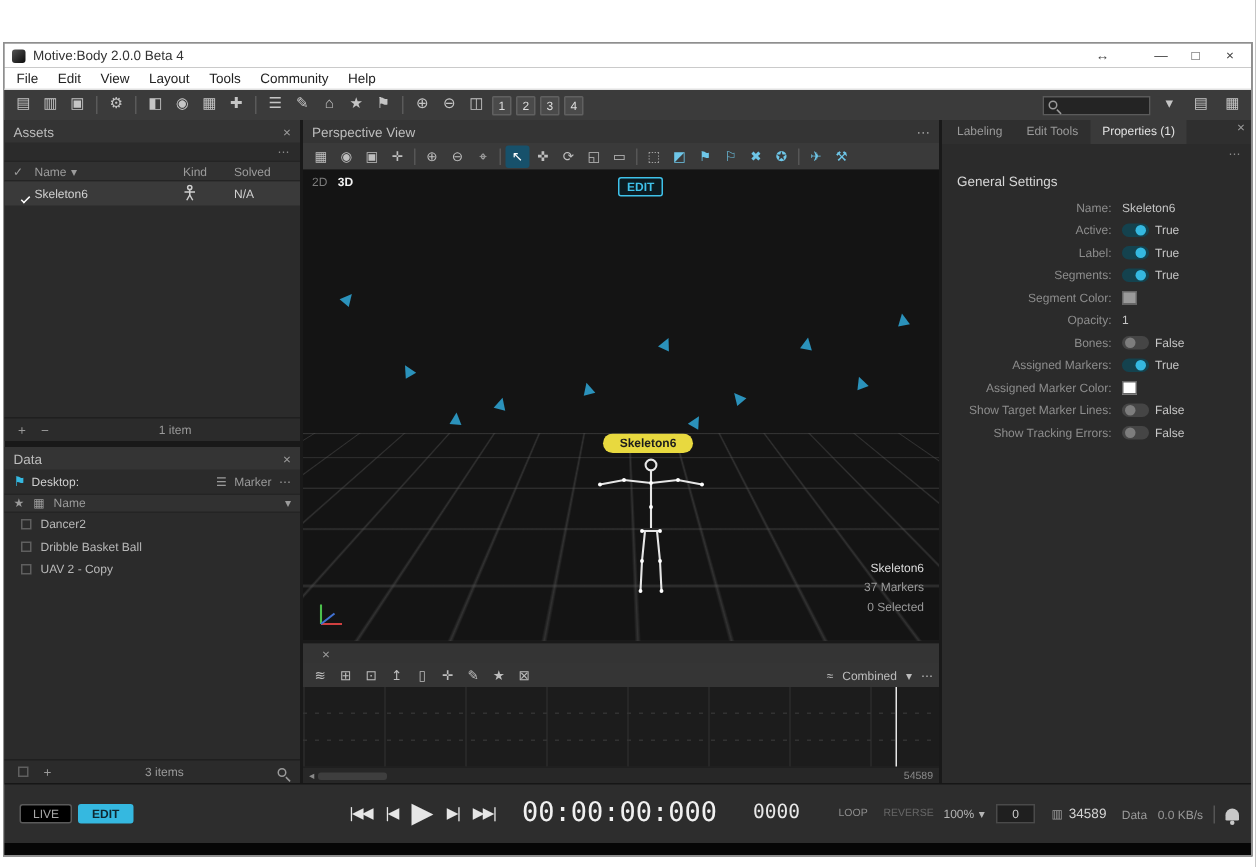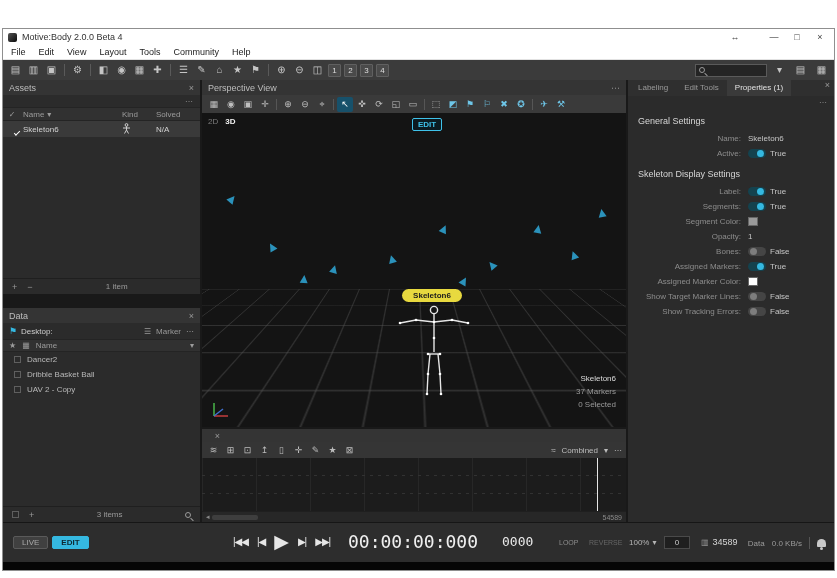--- a/index.html
+++ b/index.html
@@ -21,21 +21,21 @@
   .msep{width:1px;height:12px;background:#5a5a5a;margin:0 3px}
   .mpre{width:13px;height:13px;line-height:12px;text-align:center;font-size:8px;color:#ddd;background:#4a4a4a;border:1px solid #606060;margin:0 1px;border-radius:1px}
   .msearch{margin-left:auto;display:flex;align-items:center;gap:4px}
   .sbox{width:72px;height:13px;background:#242424;border:1px solid#5a5a5a;display:flex;align-items:center;gap:3px;padding:0 3px}
   .sbox input{flex:1;width:40px;background:transparent;border:0;outline:0;color:#ddd;font-size:8px}
   .mag{width:6px;height:6px;border:1px solid #9a9a9a;border-radius:50%;position:relative;flex:none}
   .mag::after{content:"";position:absolute;width:4px;height:1px;background:#9a9a9a;transform:rotate(45deg);left:4px;top:6px}
 
   
   .content{flex:1;display:flex;gap:2px;background:#191919;min-height:0}
-  .lcol{width:197px;display:flex;flex-direction:column;gap:14px;flex:none}
+  .lcol{width:197px;display:flex;flex-direction:column;gap:4px;flex:none}
   .ccol{flex:1;display:flex;flex-direction:column;gap:2px;min-width:0}
   .rcol{width:206px;background:#2b2b2b;display:flex;flex-direction:column;flex:none}
   .panel{background:#2b2b2b;display:flex;flex-direction:column;min-height:0}
   .ph{height:15px;background:#343434;display:flex;align-items:center;padding:0 6px;font-size:9px;color:#bdbdbd;flex:none}
   .ph-t{flex:1}
   .phx{color:#9a9a9a;width:12px;text-align:right;font-size:9px}
   .psub{height:12px;display:flex;align-items:center;justify-content:flex-end;padding:0 7px;color:#8a8a8a;font-size:8px;flex:none}
 
   
   .assets{height:214px;flex:none}
@@ -106,21 +106,21 @@
   .tgl .knob{position:absolute;top:1px;left:2px;width:7px;height:7px;border-radius:50%;background:#7d7d7d}
   .tgl.on{background:#14424e}
   .tgl.on .knob{left:9px;background:#35b8e0}
   .swatch{width:10px;height:9px;border:1px solid #666}
   .sw-gray{background:#9a9a9a}
   .sw-white{background:#fff}
 
   
   .transport{height:40px;background:#2d2d2d;border-top:1px solid #161616;position:relative;flex:none;color:#ccc}
   .tlive{position:absolute;left:10px;top:13px;display:flex;gap:4px}
-  .b-live{padding:1px 8px;font-size:8px;color:#a8a8a8;background:#404040;border:1px solid #5a5a5a;border-radius:2px}
+  .b-live{padding:1px 8px;font-size:8px;color:#a8a8a8;background:#000000;border:1px solid #5a5a5a;border-radius:2px}
   .b-edit{padding:1px 8px;font-size:8px;font-weight:bold;color:#0e2730;background:#35b8e0;border:1px solid #35b8e0;border-radius:2px}
   .tplay{position:absolute;left:230px;top:7px;display:flex;align-items:center;gap:9px;color:#e6e6e6}
   .pb{font-size:10px;letter-spacing:-1px}
   .pb.big{font-size:19px;letter-spacing:0}
   .ttime{position:absolute;left:345px;top:8px;font-family:"DejaVu Sans Mono",monospace;font-size:18px;color:#f0f0f0}
   .tsub{position:absolute;left:499px;top:11px;font-family:"DejaVu Sans Mono",monospace;font-size:13px;color:#e8e8e8}
   .tloop{position:absolute;left:556px;top:16px;font-size:7px;color:#8d8d8d}
   .trev{position:absolute;left:586px;top:16px;font-size:7px;color:#666}
   .tspeed{position:absolute;left:626px;top:15px;font-size:8px;color:#b5b5b5;display:flex;gap:3px;align-items:flex-start}
   .tstart{position:absolute;left:661px;top:13px;width:26px;height:13px;background:#1f1f1f;border:1px solid #4a4a4a;color:#ccc;font-size:8px;text-align:center;line-height:12px}
@@ -430,21 +430,20 @@
         <div class="prow">
           <div class="plab">Active:</div>
           <div class="pval">
             <span class="tgl on">
                 <span class="knob"></span>
               </span>
             <span>True</span>
           </div>
         </div>
 
-        <div class="sech">Skeleton Display Settings</div>
         <div class="prow">
           <div class="plab">Label:</div>
           <div class="pval">
             <span class="tgl on">
                 <span class="knob"></span>
               </span>
             <span>True</span>
           </div>
         </div>
         <div class="prow">

